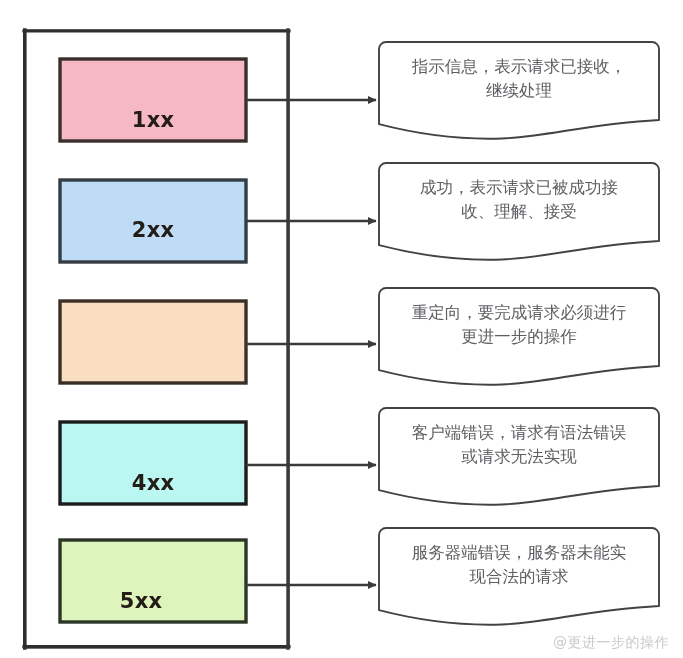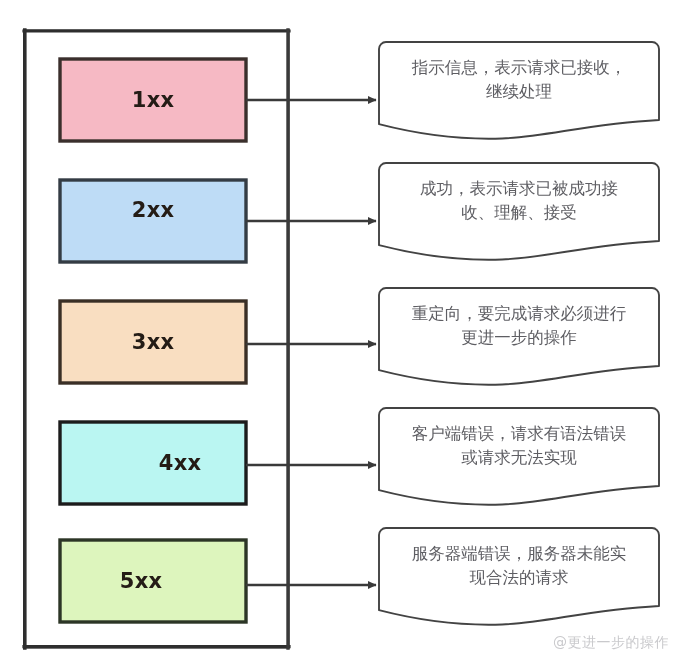--- a/index.html
+++ b/index.html
@@ -37,26 +37,27 @@
     font-family: "DejaVu Sans", "Liberation Sans", sans-serif;
     font-weight: 700;
     font-size: 21px;
     color: #241c16;
     letter-spacing: 0.2px;
     display: flex;
     align-items: center;
     justify-content: center;
     pointer-events: none;
     white-space: nowrap;
+    margin-top: 20px;
   }
 
   
   .desc-text {
     position: absolute;
-    font-family: Liberation Sans, sans-serif;
+    font-family: Liberation Mono, monospace;
     font-size: 16.5px;
     line-height: 1.45;
     color: #5e5e63;
     text-align: center;
     display: flex;
     align-items: flex-start;
     justify-content: flex-end;
     pointer-events: none;
   }
   .desc-text > span {
@@ -127,22 +128,21 @@
       <path id="desc-shape-0" d="M 386 42 H 652 A 7 7 0 0 1 659 49 V 120 C 586.2 123.9, 547 136.9, 502.2 138.46 C 457.4 140.02, 418.2 134.3, 379 124.16 V 49 A 7 7 0 0 1 386 42 Z" fill="#ffffff" stroke="#434343" stroke-width="1.9" stroke-linejoin="round"></path>
       <path id="desc-shape-1" d="M 386 163 H 652 A 7 7 0 0 1 659 170 V 241 C 586.2 244.9, 547 257.9, 502.2 259.46 C 457.4 261.02, 418.2 255.3, 379 245.16 V 170 A 7 7 0 0 1 386 163 Z" fill="#ffffff" stroke="#434343" stroke-width="1.9" stroke-linejoin="round"></path>
       <path id="desc-shape-2" d="M 386 288 H 652 A 7 7 0 0 1 659 295 V 366 C 586.2 369.9, 547 382.9, 502.2 384.46 C 457.4 386.02, 418.2 380.3, 379 370.16 V 295 A 7 7 0 0 1 386 288 Z" fill="#ffffff" stroke="#434343" stroke-width="1.9" stroke-linejoin="round"></path>
       <path id="desc-shape-3" d="M 386 408 H 652 A 7 7 0 0 1 659 415 V 486 C 586.2 489.9, 547 502.9, 502.2 504.46 C 457.4 506.02, 418.2 500.3, 379 490.16 V 415 A 7 7 0 0 1 386 408 Z" fill="#ffffff" stroke="#434343" stroke-width="1.9" stroke-linejoin="round"></path>
       <path id="desc-shape-4" d="M 386 528 H 652 A 7 7 0 0 1 659 535 V 606 C 586.2 609.9, 547 622.9, 502.2 624.46 C 457.4 626.02, 418.2 620.3, 379 610.16 V 535 A 7 7 0 0 1 386 528 Z" fill="#ffffff" stroke="#434343" stroke-width="1.9" stroke-linejoin="round"></path>
     </g>
   </svg>
 
   <div class="code-label" id="code-label-0" style="left: 60px; top: 59px; width: 186px; height: 82px;">1xx</div>
   <div class="code-label" id="code-label-1" style="left: 60px; top: 180px; width: 186px; height: 60px;">2xx</div>
-  <div class="code-label" id="code-label-2" style="left: 60px; top: 301px; width: 186px; height: 82px;">3xx</div>
-  <div class="code-label" id="code-label-3" style="left: 60px; top: 422px; width: 186px; height: 82px; padding-left: 27px;">4xx</div>
+  <div class="code-label" id="code-label-3" style="left: 60px; top: 422px; width: 186px; height: 82px;">4xx</div>
   <div class="code-label" id="code-label-4" style="left: 60px; top: 540px; width: 162px; height: 82px;">5xx</div>
 
   <div class="desc-text" id="desc-text-0" style="left: 385px; top: 56px; width: 268px; height: 80px;">
       <span>指示信息，表示请求已接收，<br>继续处理</span>
     </div>
   <div class="desc-text" id="desc-text-2" style="left: 385px; top: 302px; width: 268px; height: 80px;">
       <span>重定向，要完成请求必须进行<br>更进一步的操作</span>
     </div>
   <div class="desc-text" id="desc-text-1" style="left: 385px; top: 177px; width: 268px; height: 80px;">
       <span>成功，表示请求已被成功接<br>收、理解、接受</span>

